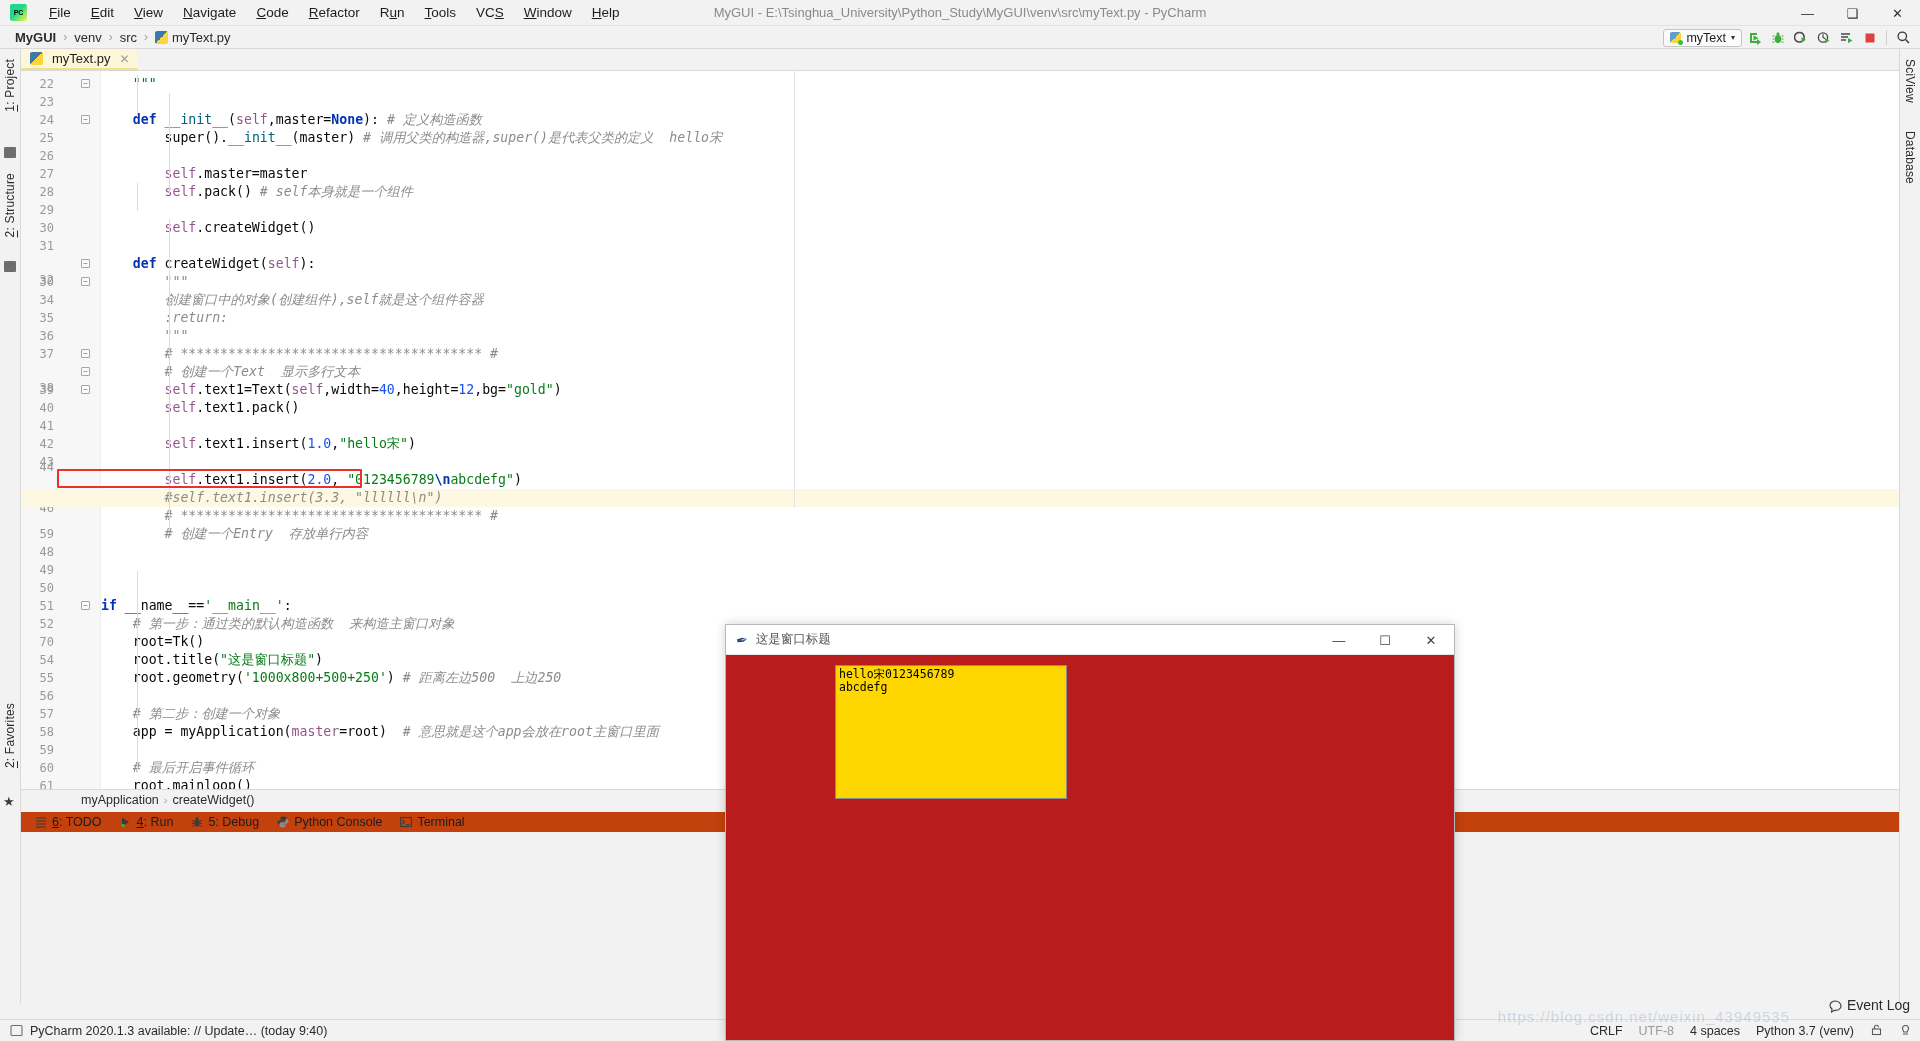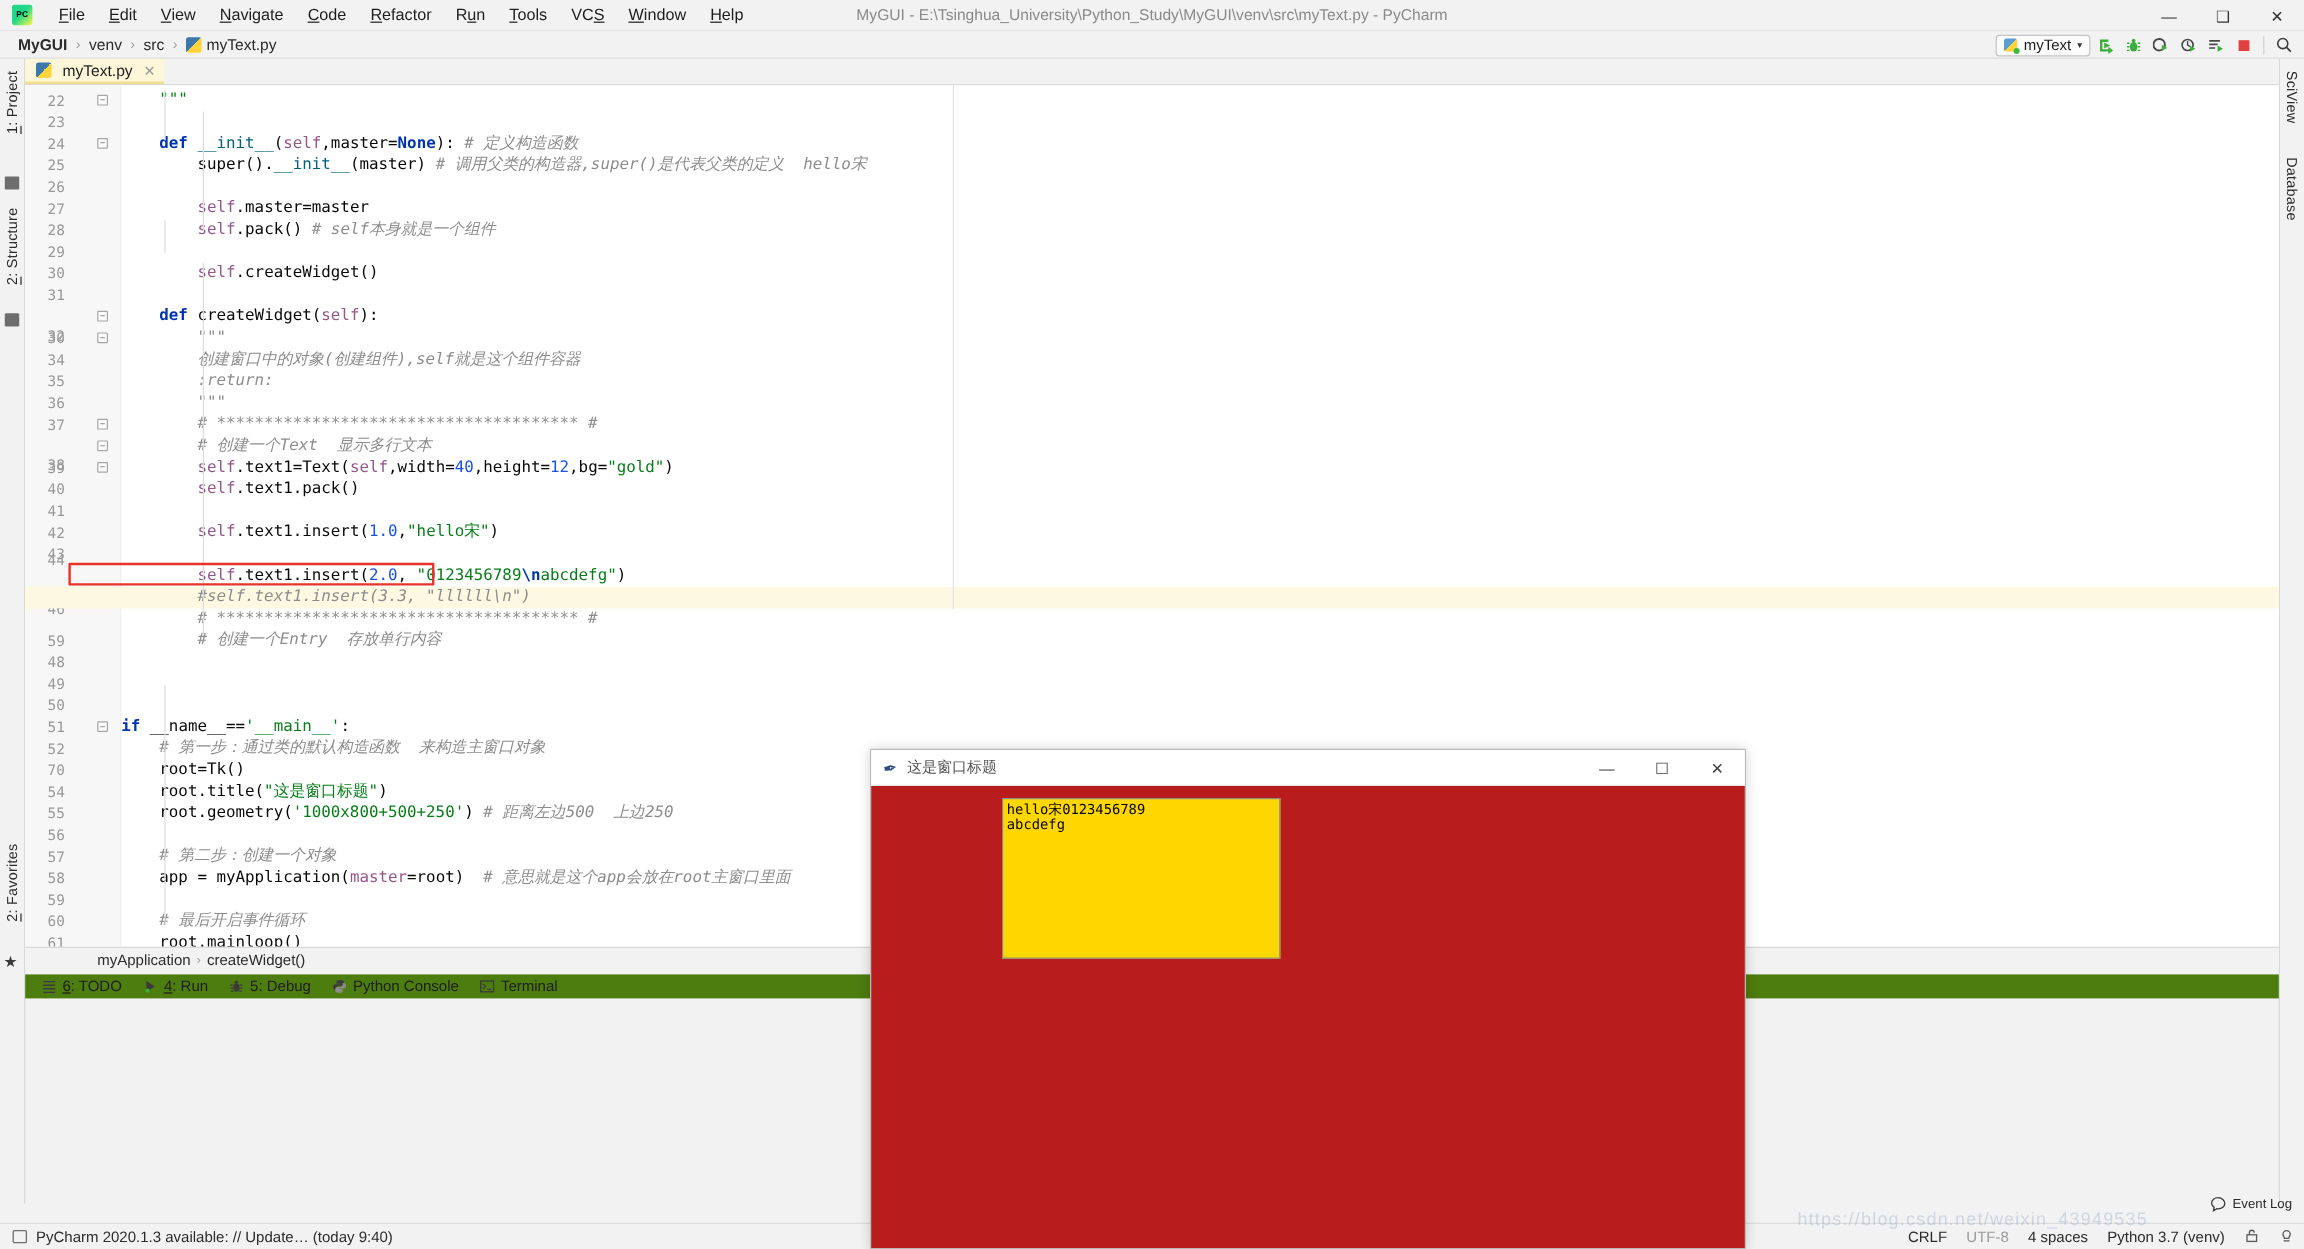--- a/index.html
+++ b/index.html
@@ -178,40 +178,40 @@
     position: absolute; top: 789px; left: 21px; width: 1878px; height: 20px;
     background: #f2f2f2; border-top: 1px solid #d9d9d9;
     display: flex; align-items: center; padding-left: 60px; gap: 5px;
   }
   .ctxbar .c { font-size: 12.5px; color: #2b2b2b; }
   .ctxbar .s { font-size: 11px; color: #a0a0a0; }
 
   
   .twbar {
     position: absolute; top: 812px; left: 21px; width: 1878px; height: 20px;
-    background: #4d7c0f; display: flex; align-items: center; gap: 18px;
+    background: #c2410c; display: flex; align-items: center; gap: 18px;
     padding-left: 14px;
   }
   .twitem { display: flex; align-items: center; gap: 5px; font-size: 12.5px; color: #1d1d1d; }
   .twitem u { text-decoration: underline; }
   .tw-ico { width: 12px; height: 12px; display:inline-block; position: relative; }
 
   
   .statusbar {
     position: absolute; top: 1019px; left: 0; width: 1920px; height: 22px;
     background: #f2f2f2; border-top: 1px solid #dcdcdc;
     display: flex; align-items: center;
     font-size: 12.5px; color: #2b2b2b;
   }
   .status-left { display:flex; align-items:center; gap:7px; margin-left: 10px; }
   .status-right { position:absolute; right: 8px; display:flex; align-items:center; gap: 16px; }
   .status-right .dim { color: #9a9a9a; }
   .eventlog {
     position: absolute; right: 10px; top: 997px;
-    display: flex; align-items: flex-end; gap: 5px; font-size: 11px; color:#2b2b2b;
+    display: flex; align-items: flex-end; gap: 5px; font-size: 14px; color:#2b2b2b;
   }
 
   
   .tkwin {
     position: absolute; left: 725px; top: 624px; width: 730px; height: 417px;
     background: #f0f0f0; border: 1px solid #b8b8b8;
     box-shadow: 0 0 10px rgba(0,0,0,0.18);
   }
   .tktitle {
     height: 30px; background: #ffffff; display: flex; align-items: center;

